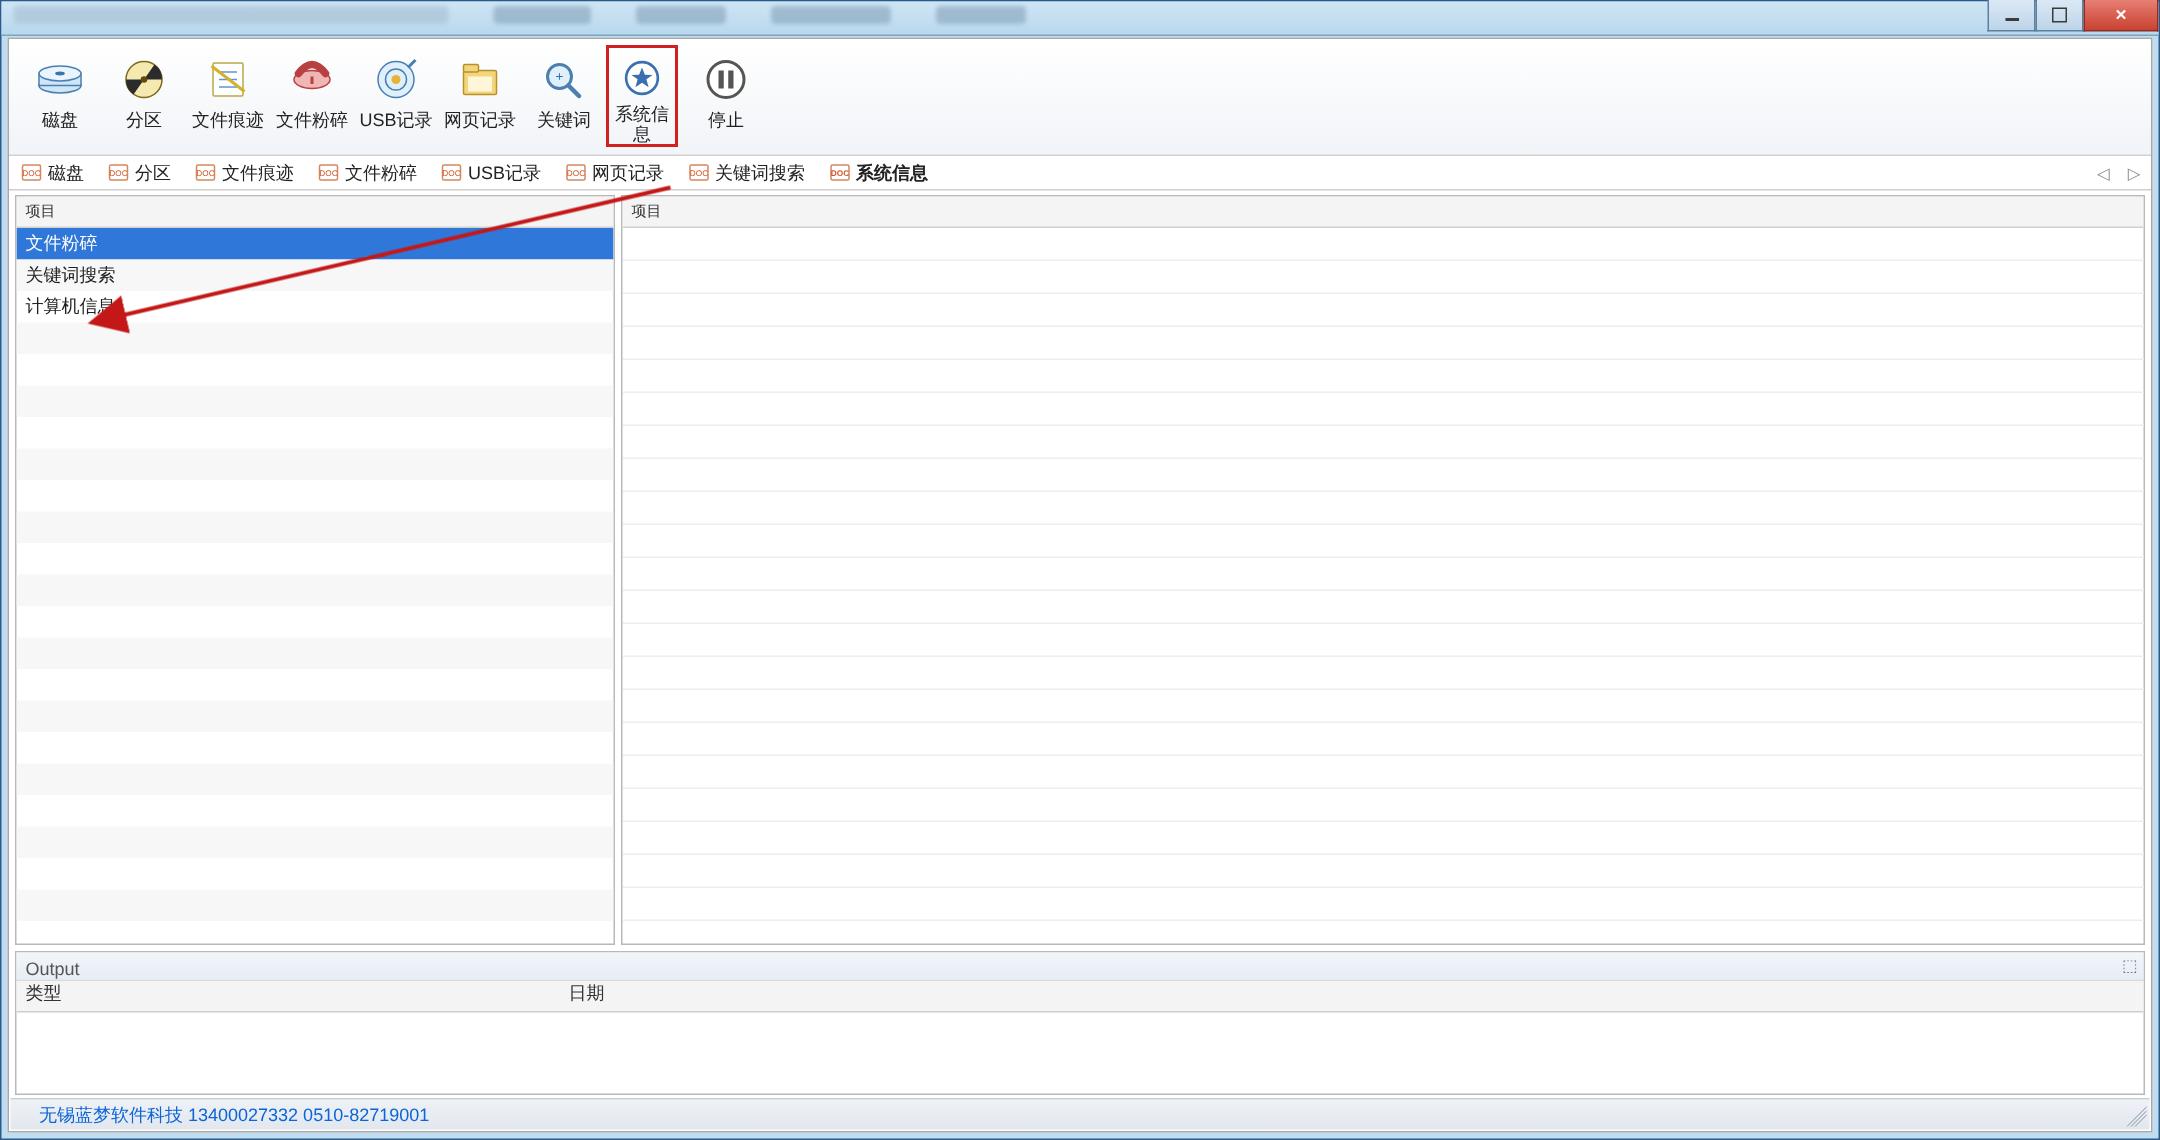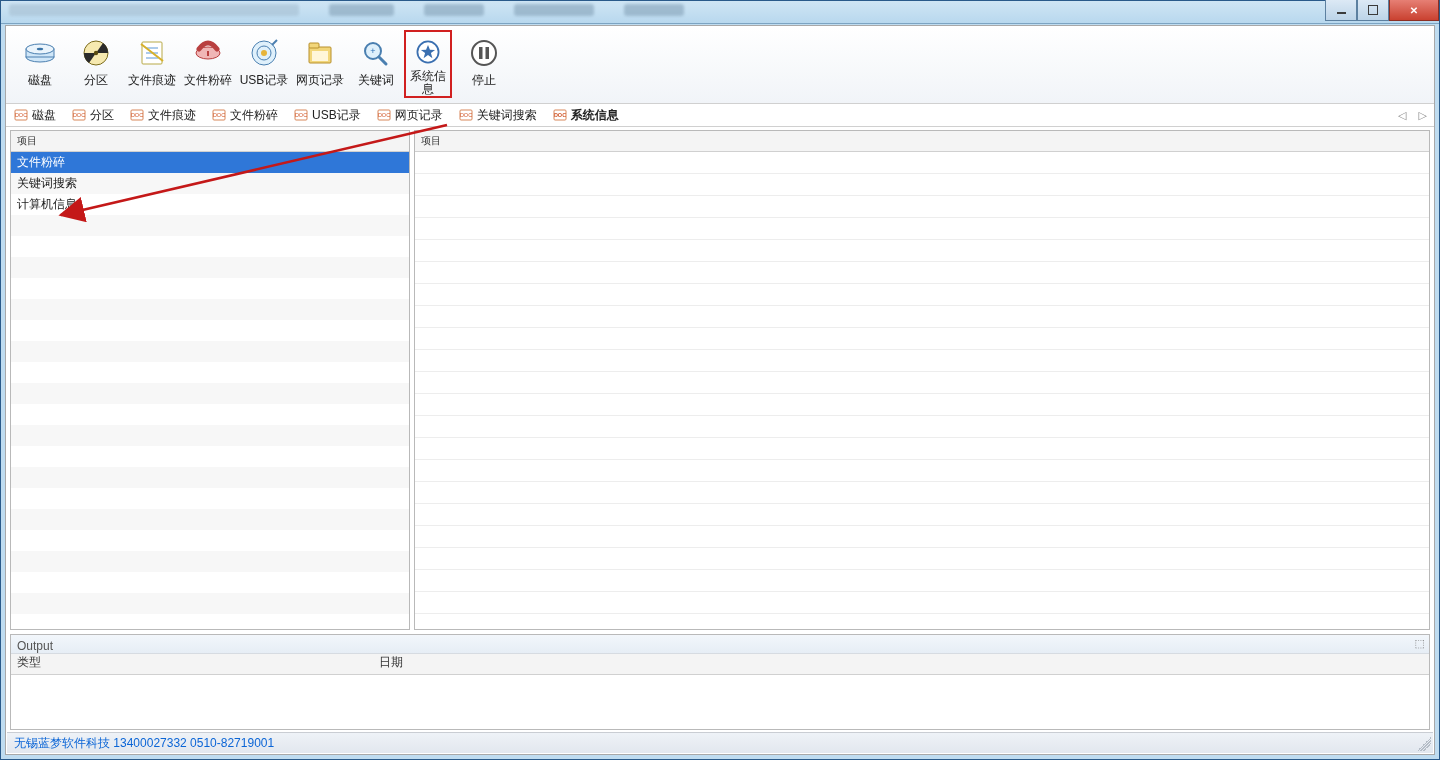--- a/index.html
+++ b/index.html
@@ -72,21 +72,21 @@
   
   .output-pane{position:absolute;left:4px;right:4px;bottom:24px;height:96px;border:1px solid var(--panel-border);background:#fff;box-sizing:border-box;display:flex;flex-direction:column}
   .output-title{height:18px;background:linear-gradient(to bottom,#f2f6fb,#e6edf5);border-bottom:1px solid #d6dbe1;display:flex;align-items:flex-end;padding:0 6px;font-size:12px;color:#555;position:relative}
   .output-title .pin{position:absolute;right:4px;top:2px;font-size:11px;color:#777}
   .output-head{height:20px;background:var(--header-bg);border-bottom:1px solid var(--header-line);display:flex;align-items:flex-start;font-size:12px;color:#333}
   .output-head .oc{padding:0 6px}
   .oc.type{width:350px}
   .oc.date{width:350px}
   .oc.tip{flex:1}
   
-  .statusbar{position:absolute;left:1px;right:1px;bottom:1px;height:20px;background:linear-gradient(to bottom,#eef2f7,#e2e7ee);border-top:1px solid #c9cdd3;display:flex;align-items:center;padding:0 7px;font-size:12px}
+  .statusbar{position:absolute;left:1px;right:1px;bottom:1px;height:20px;background:linear-gradient(to bottom,#eef2f7,#e2e7ee);border-top:1px solid #c9cdd3;display:flex;align-items:center;padding:0 19px;font-size:12px}
   .statusbar a{color:var(--link);text-decoration:none}
   .grip{position:absolute;right:2px;bottom:2px;width:14px;height:14px;background:
      linear-gradient(135deg,transparent 0 50%,#b5bdc7 50% 55%,transparent 55% 60%,#b5bdc7 60% 65%,transparent 65% 70%,#b5bdc7 70% 75%,transparent 75% 100%);}
   
   .arrow-annot{position:absolute;pointer-events:none;z-index:50}
 </style>
 </head>
 <body>
 
 <div class="window">

